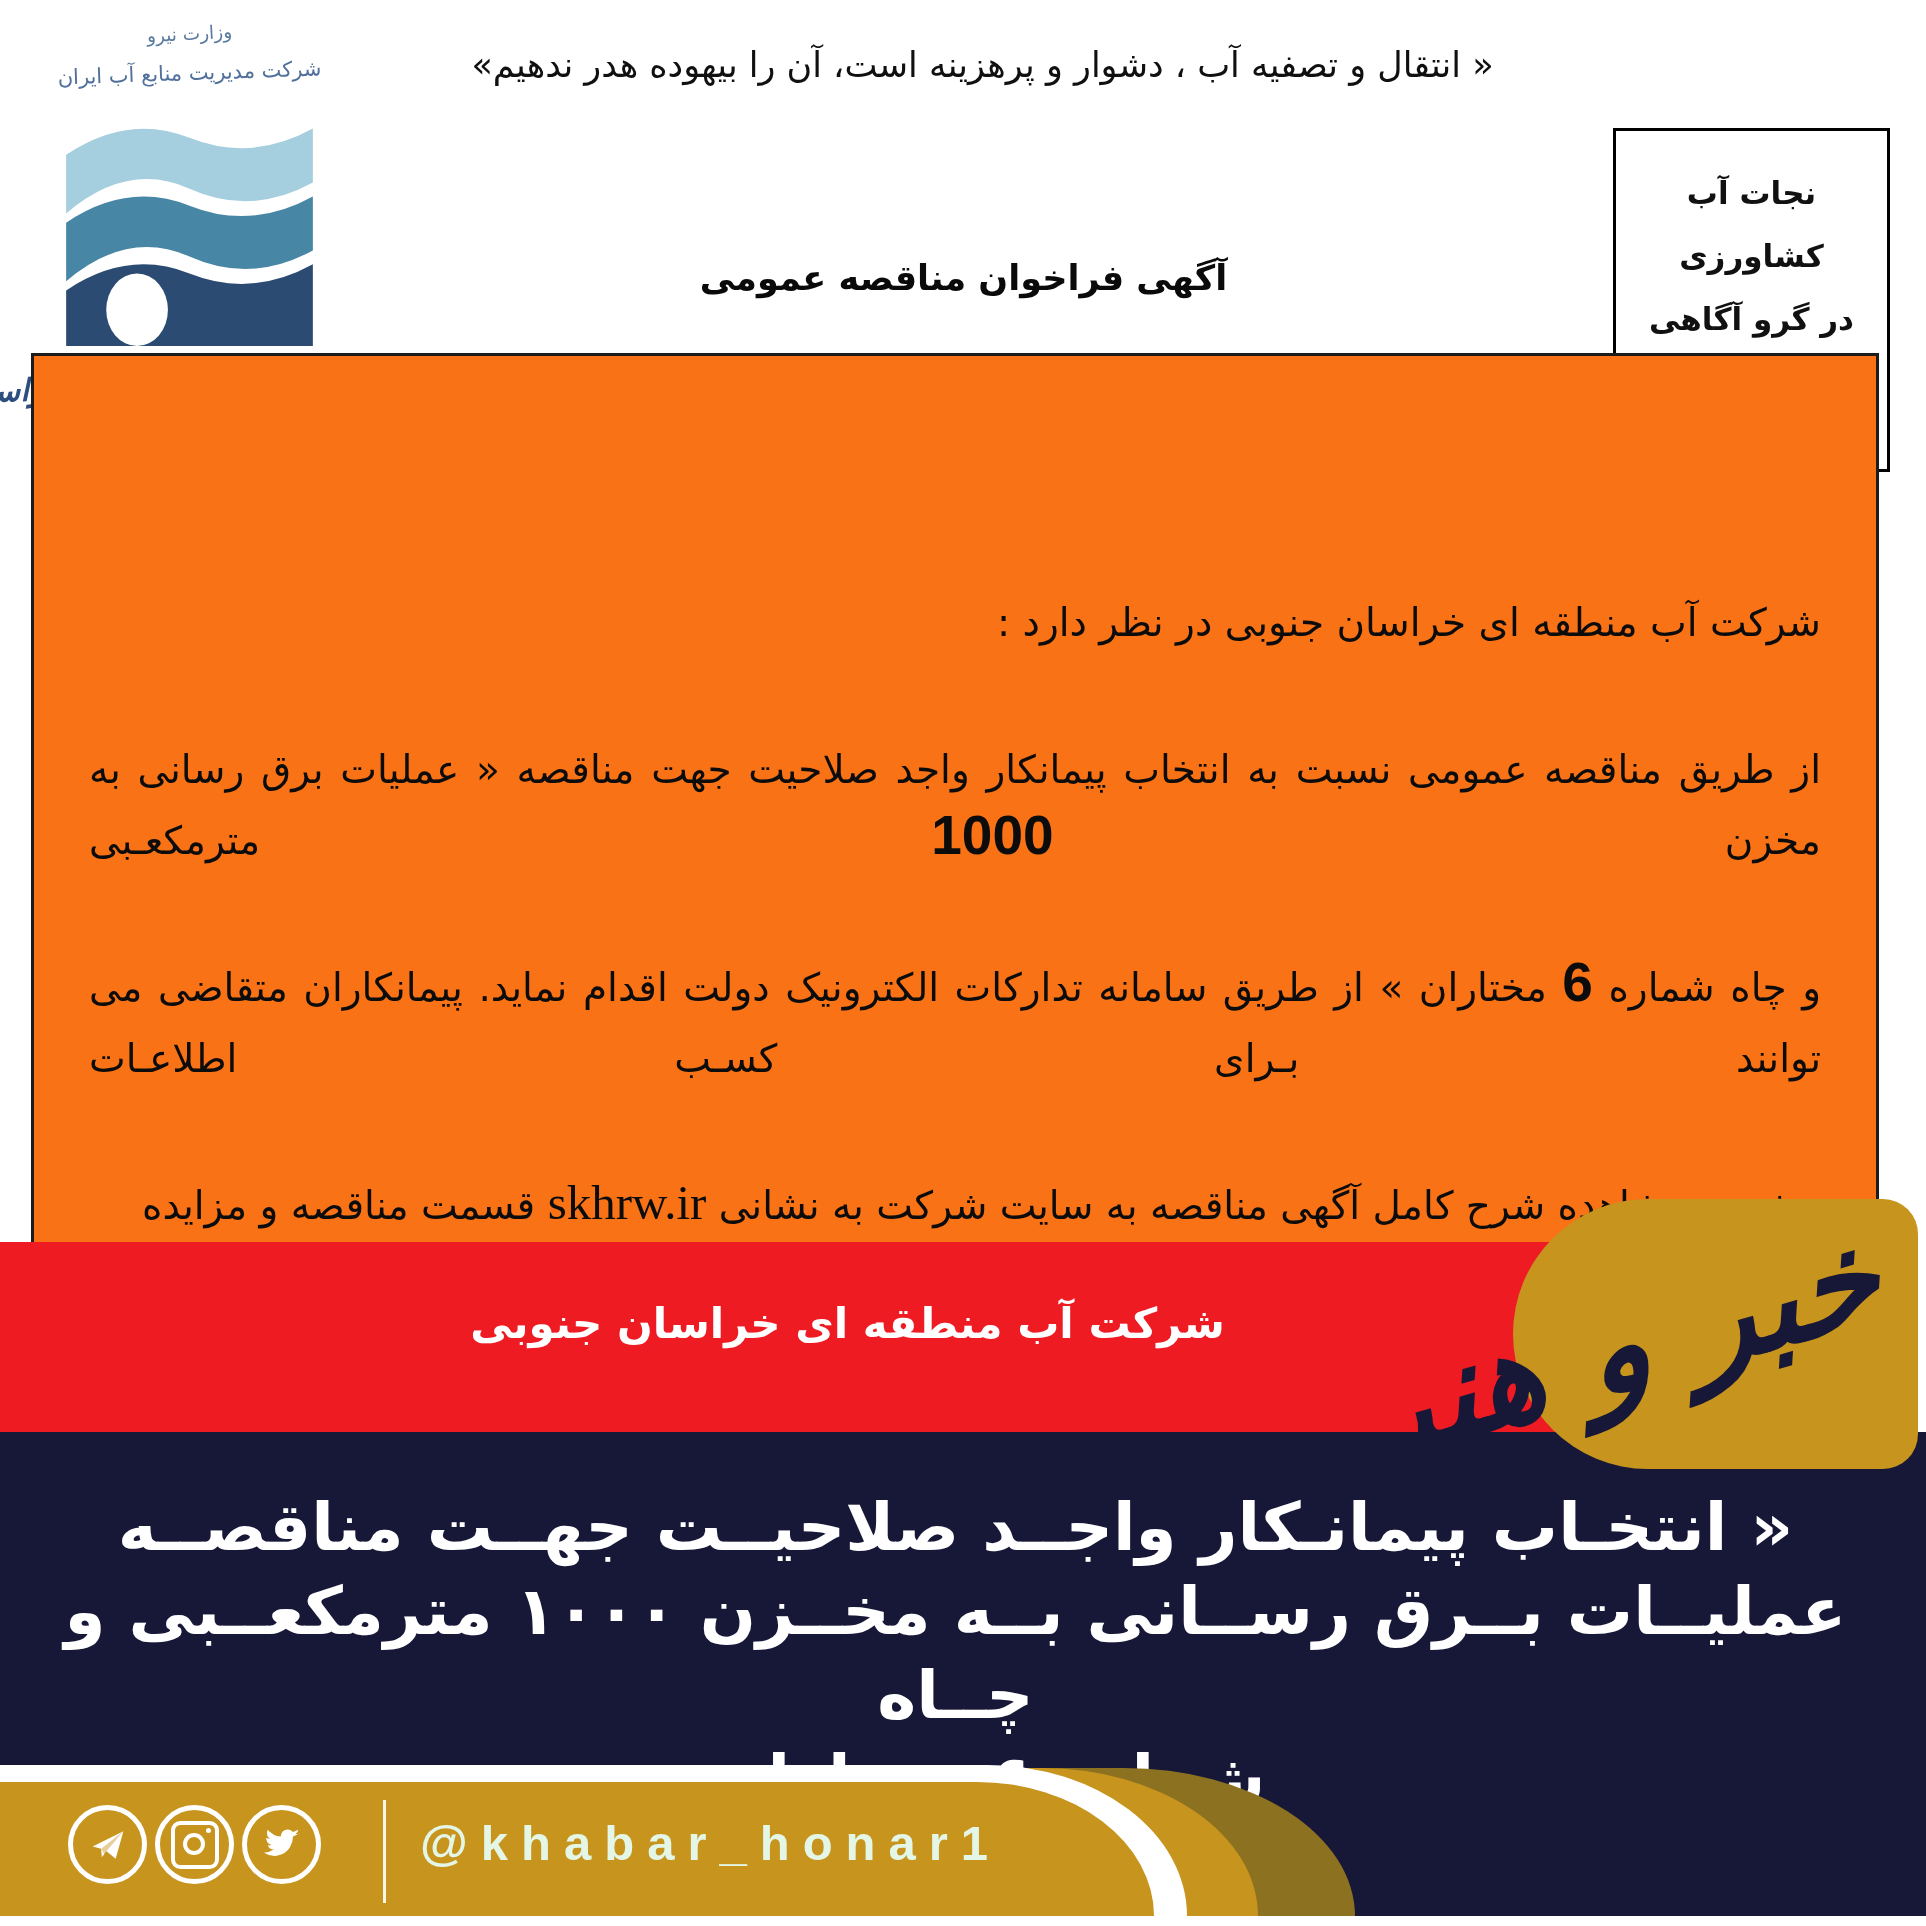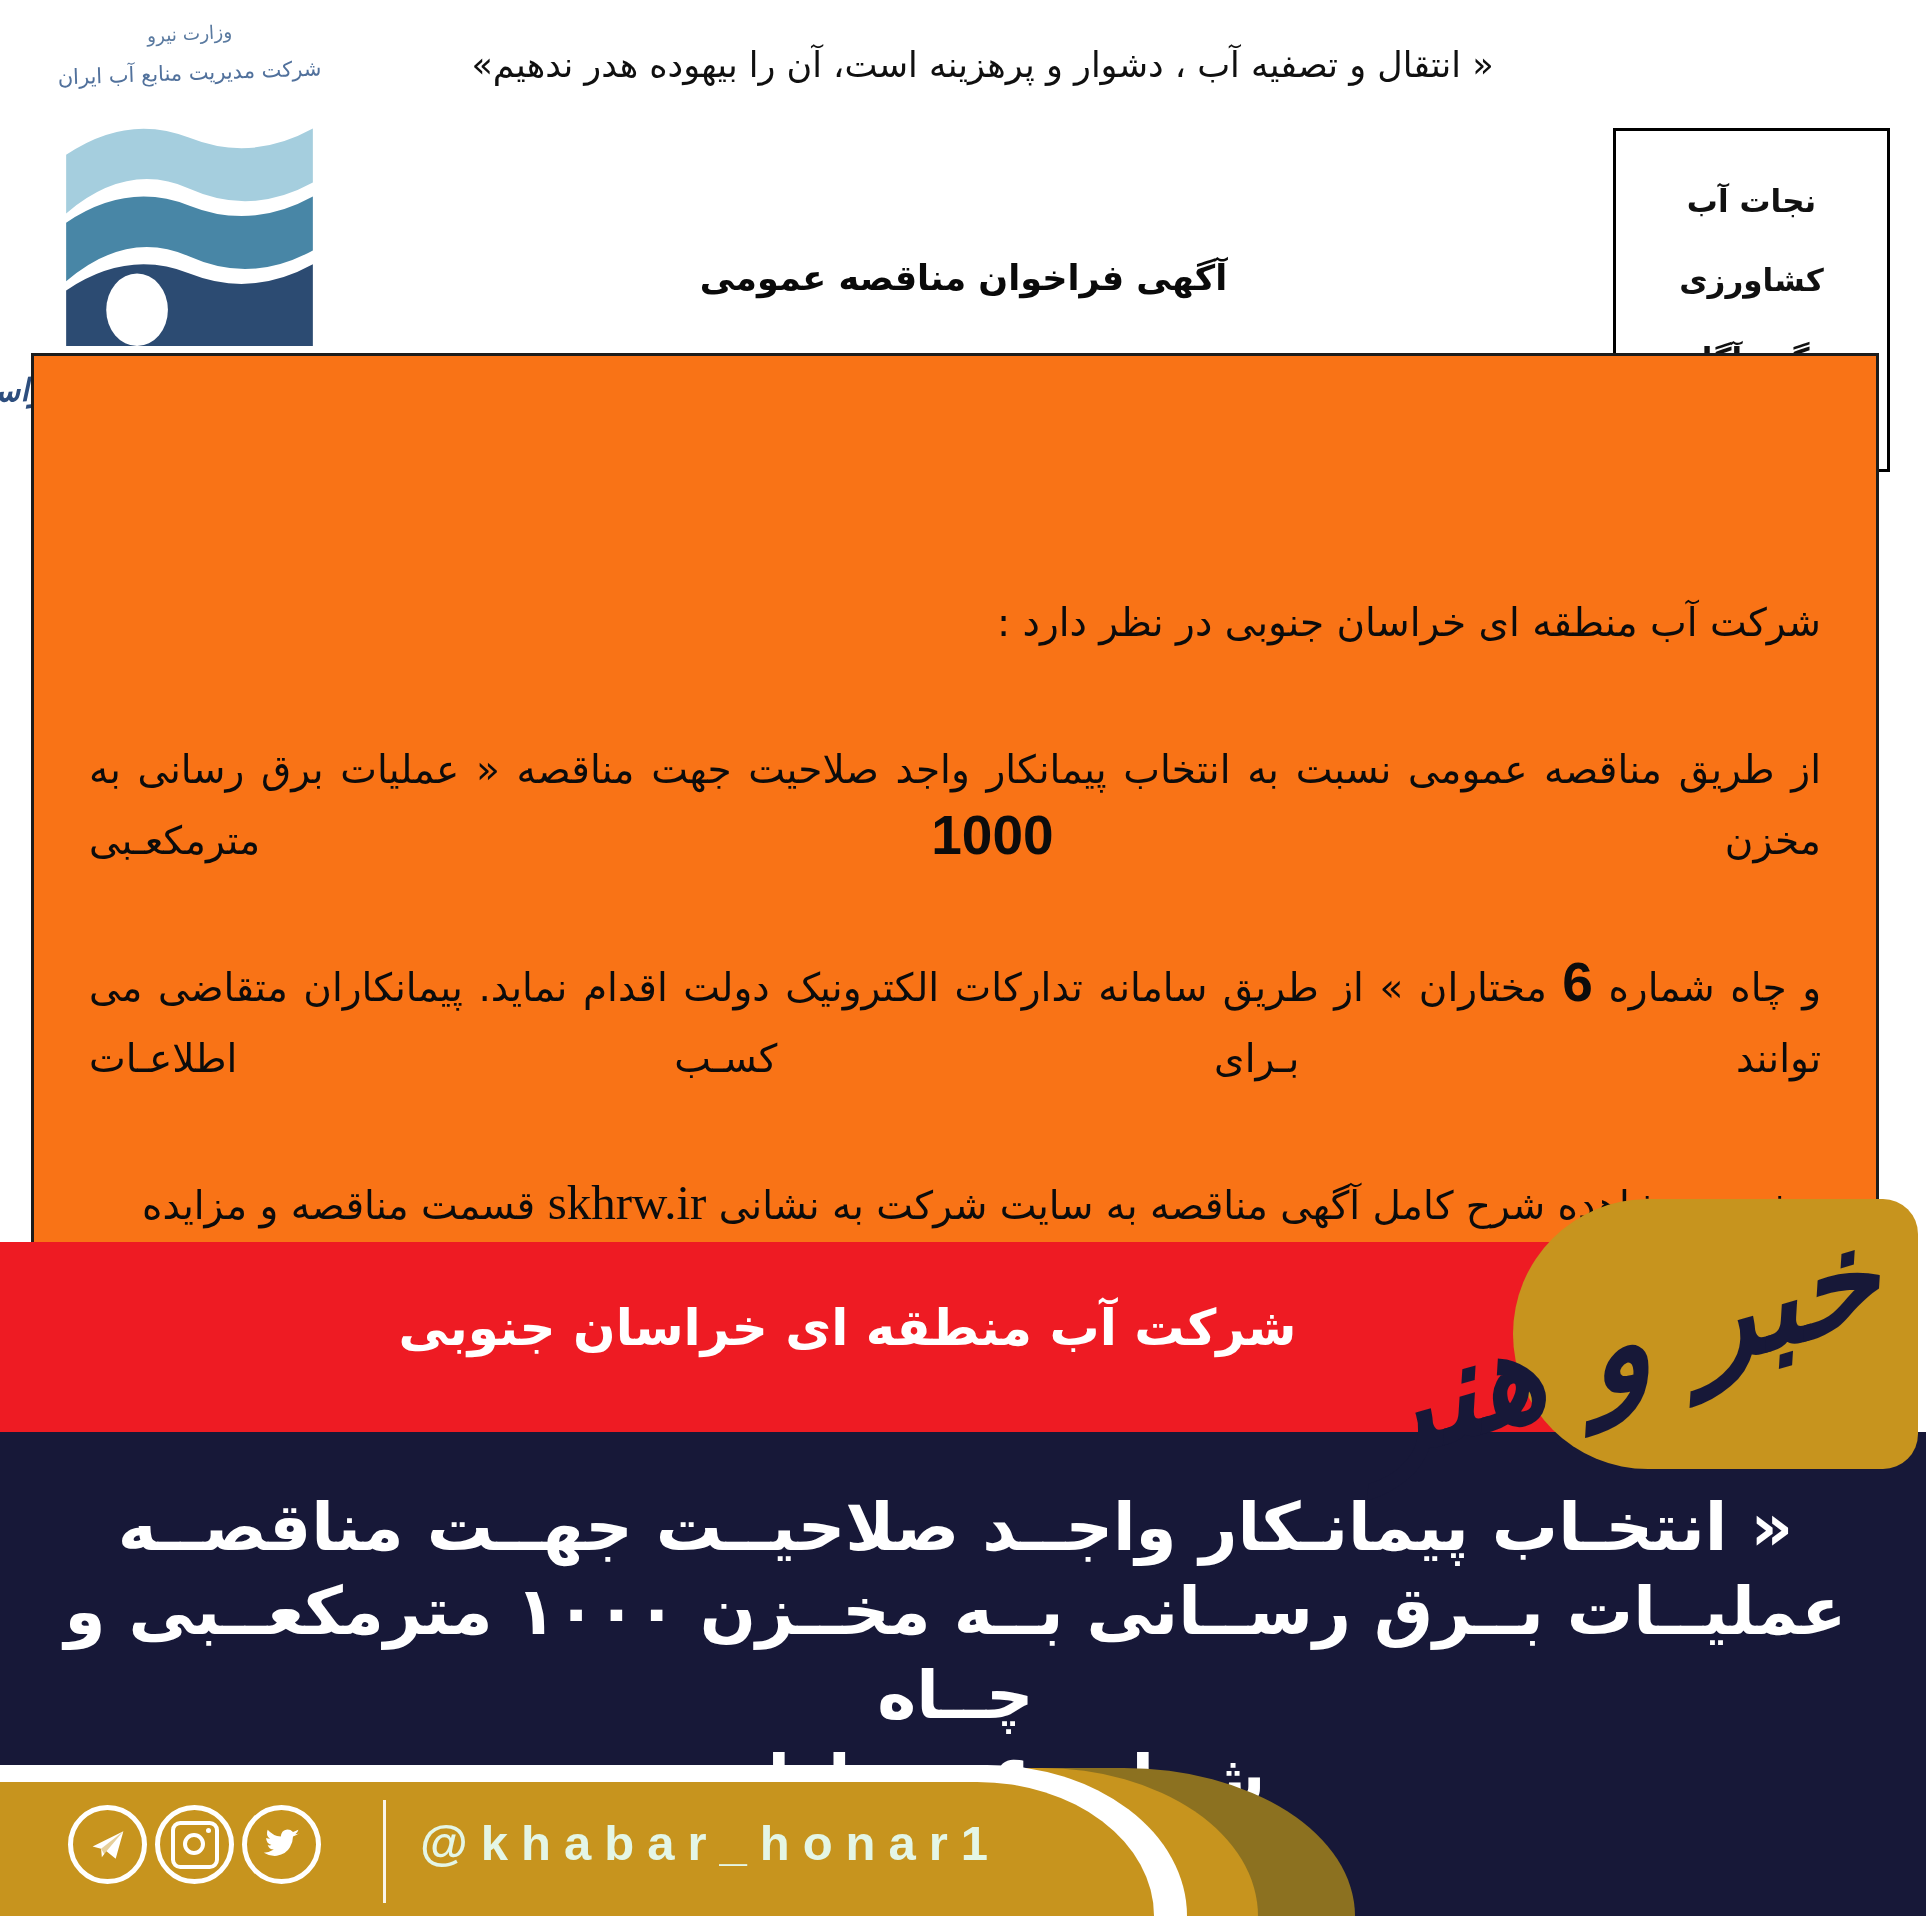--- a/index.html
+++ b/index.html
@@ -15,36 +15,36 @@
   .logo-waves{margin:21.6px auto 0 auto;display:block;}
   .logo-company{margin-top:20px;font-size:31px;font-weight:bold;font-style:italic;
                 color:#2d4e7e;transform:rotate(-2deg);white-space:nowrap;}
 
   
   .top-quote{left:347px;top:45px;width:1271px;text-align:center;font-size:35px;color:#101010;}
   .main-title{left:501px;top:258px;width:925px;text-align:center;font-size:35px;
               font-weight:bold;color:#0a0a0a;}
   .slogan-box{left:1613px;top:128px;width:271px;height:338px;border:3.9px solid #000;
               background:#fff;text-align:center;color:#111;}
-  .slogan-line{font-size:31px;font-weight:bold;line-height:79px;}
+  .slogan-line{font-size:31px;font-weight:bold;line-height:63px;}
   .slogan-box .pad{padding-top:31px;}
 
   
   .main-box{left:31px;top:353px;width:1848px;height:894px;border:3.1px solid #1c1c1c;
             background:#f97316;box-sizing:border-box;padding:231px 55px 0 55px;color:#0c0c0c;}
   .main-box p{margin:0 0 76px 0;font-size:39px;line-height:71px;}
   .p-right{text-align:right;}
   .p-just{text-align:justify;text-align-last:justify;}
   .lat-num{font-family:Liberation Sans, sans-serif;font-size:55px;font-weight:bold;line-height:0;}
   .lat-url{font-family:"Liberation Serif",serif;font-size:49px;line-height:0;}
 
   
   .red-band{left:0;top:1242px;width:1900px;height:190px;z-index:3;}
   .red-band-text{left:0;top:1299px;width:1695px;text-align:center;color:#ffffff;
-                 font-size:50px;font-weight:bold;z-index:4;}
+                 font-size:42px;font-weight:bold;z-index:4;}
 
   
   .gold-badge{left:1513px;top:1199px;width:405px;height:270px;z-index:5;
               border-radius:135px 35px 35px 135px;}
   .badge-script{position:absolute;left:31px;top:31px;width:339px;text-align:center;
                 font-size:131px;font-weight:bold;font-style:italic;color:#171838;
                 transform:rotate(-16deg) skewX(-6deg);line-height:177px;white-space:nowrap;}
 
   
   .navy-section{left:0;top:1432px;width:1926px;height:495px;z-index:1;}

